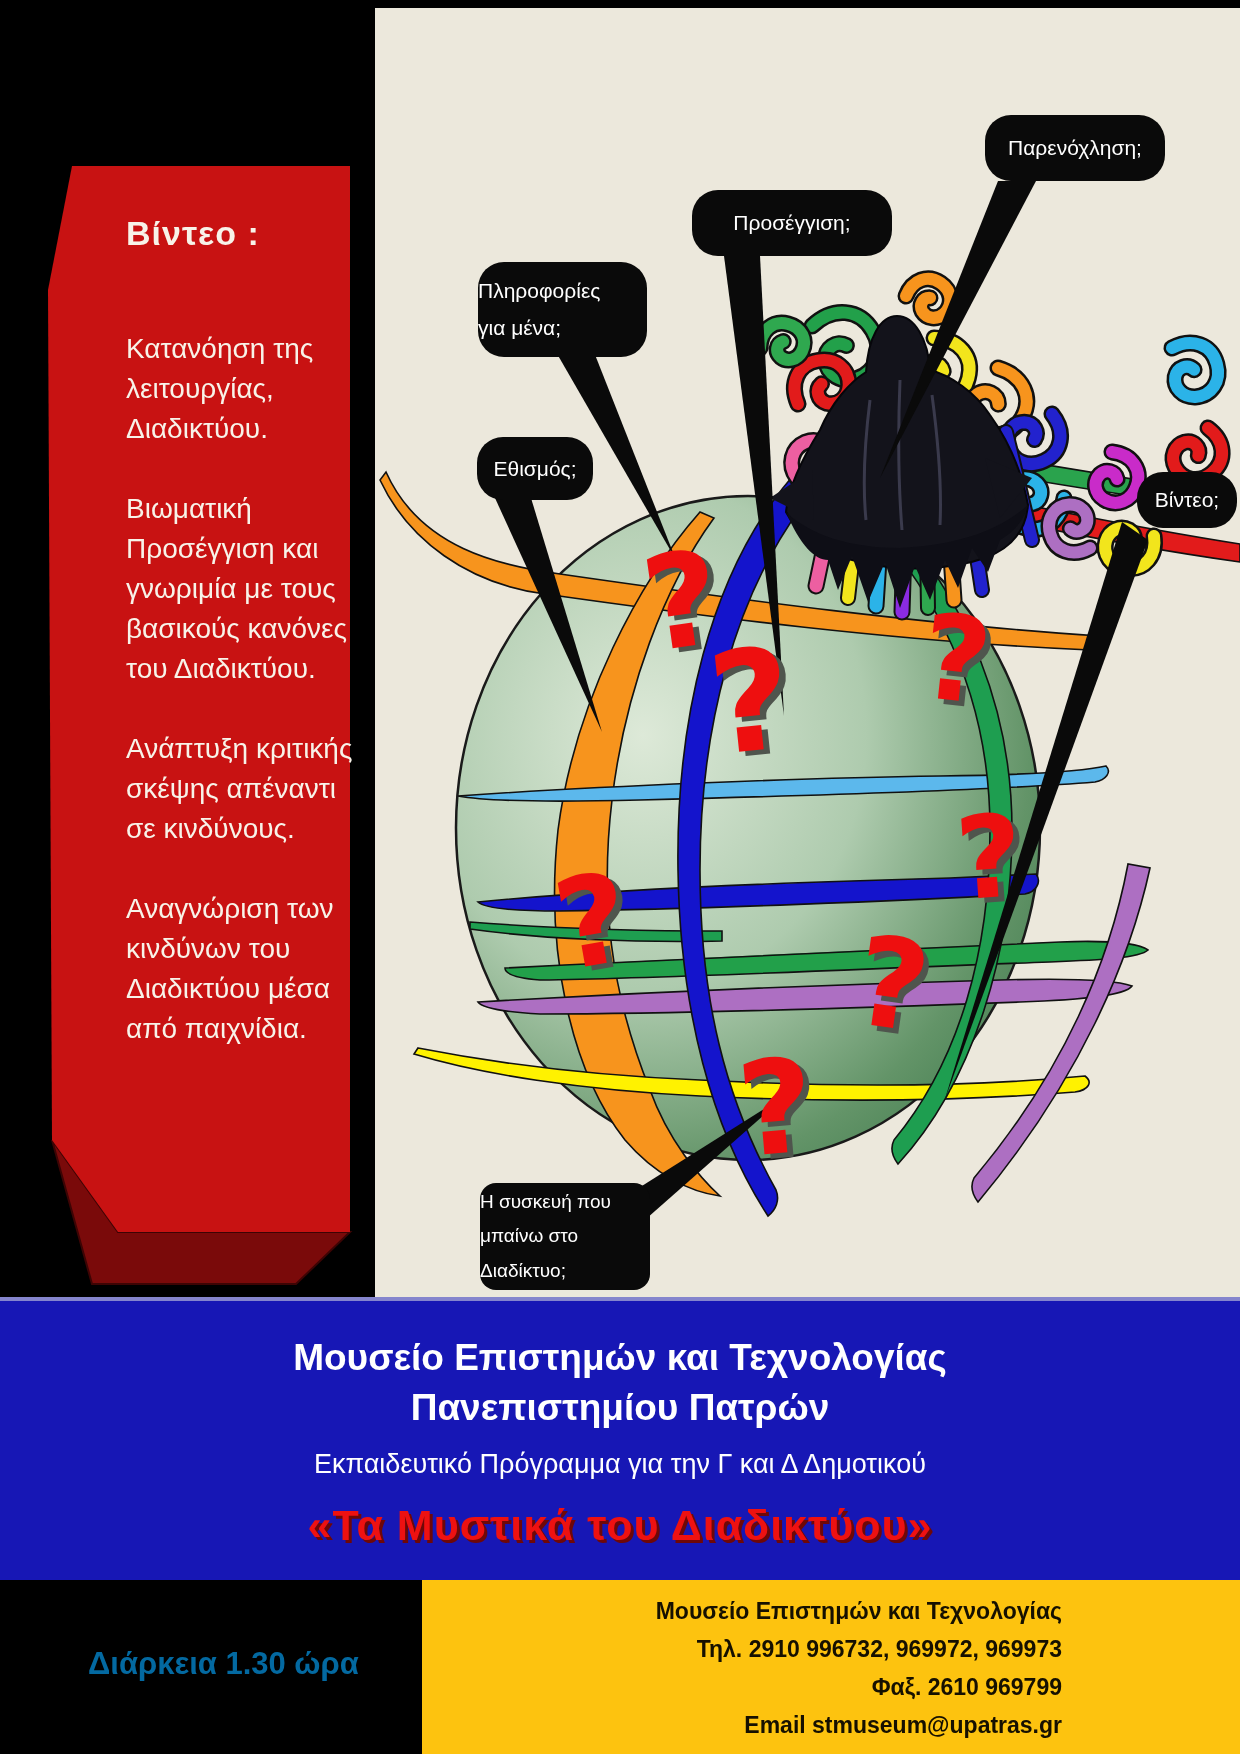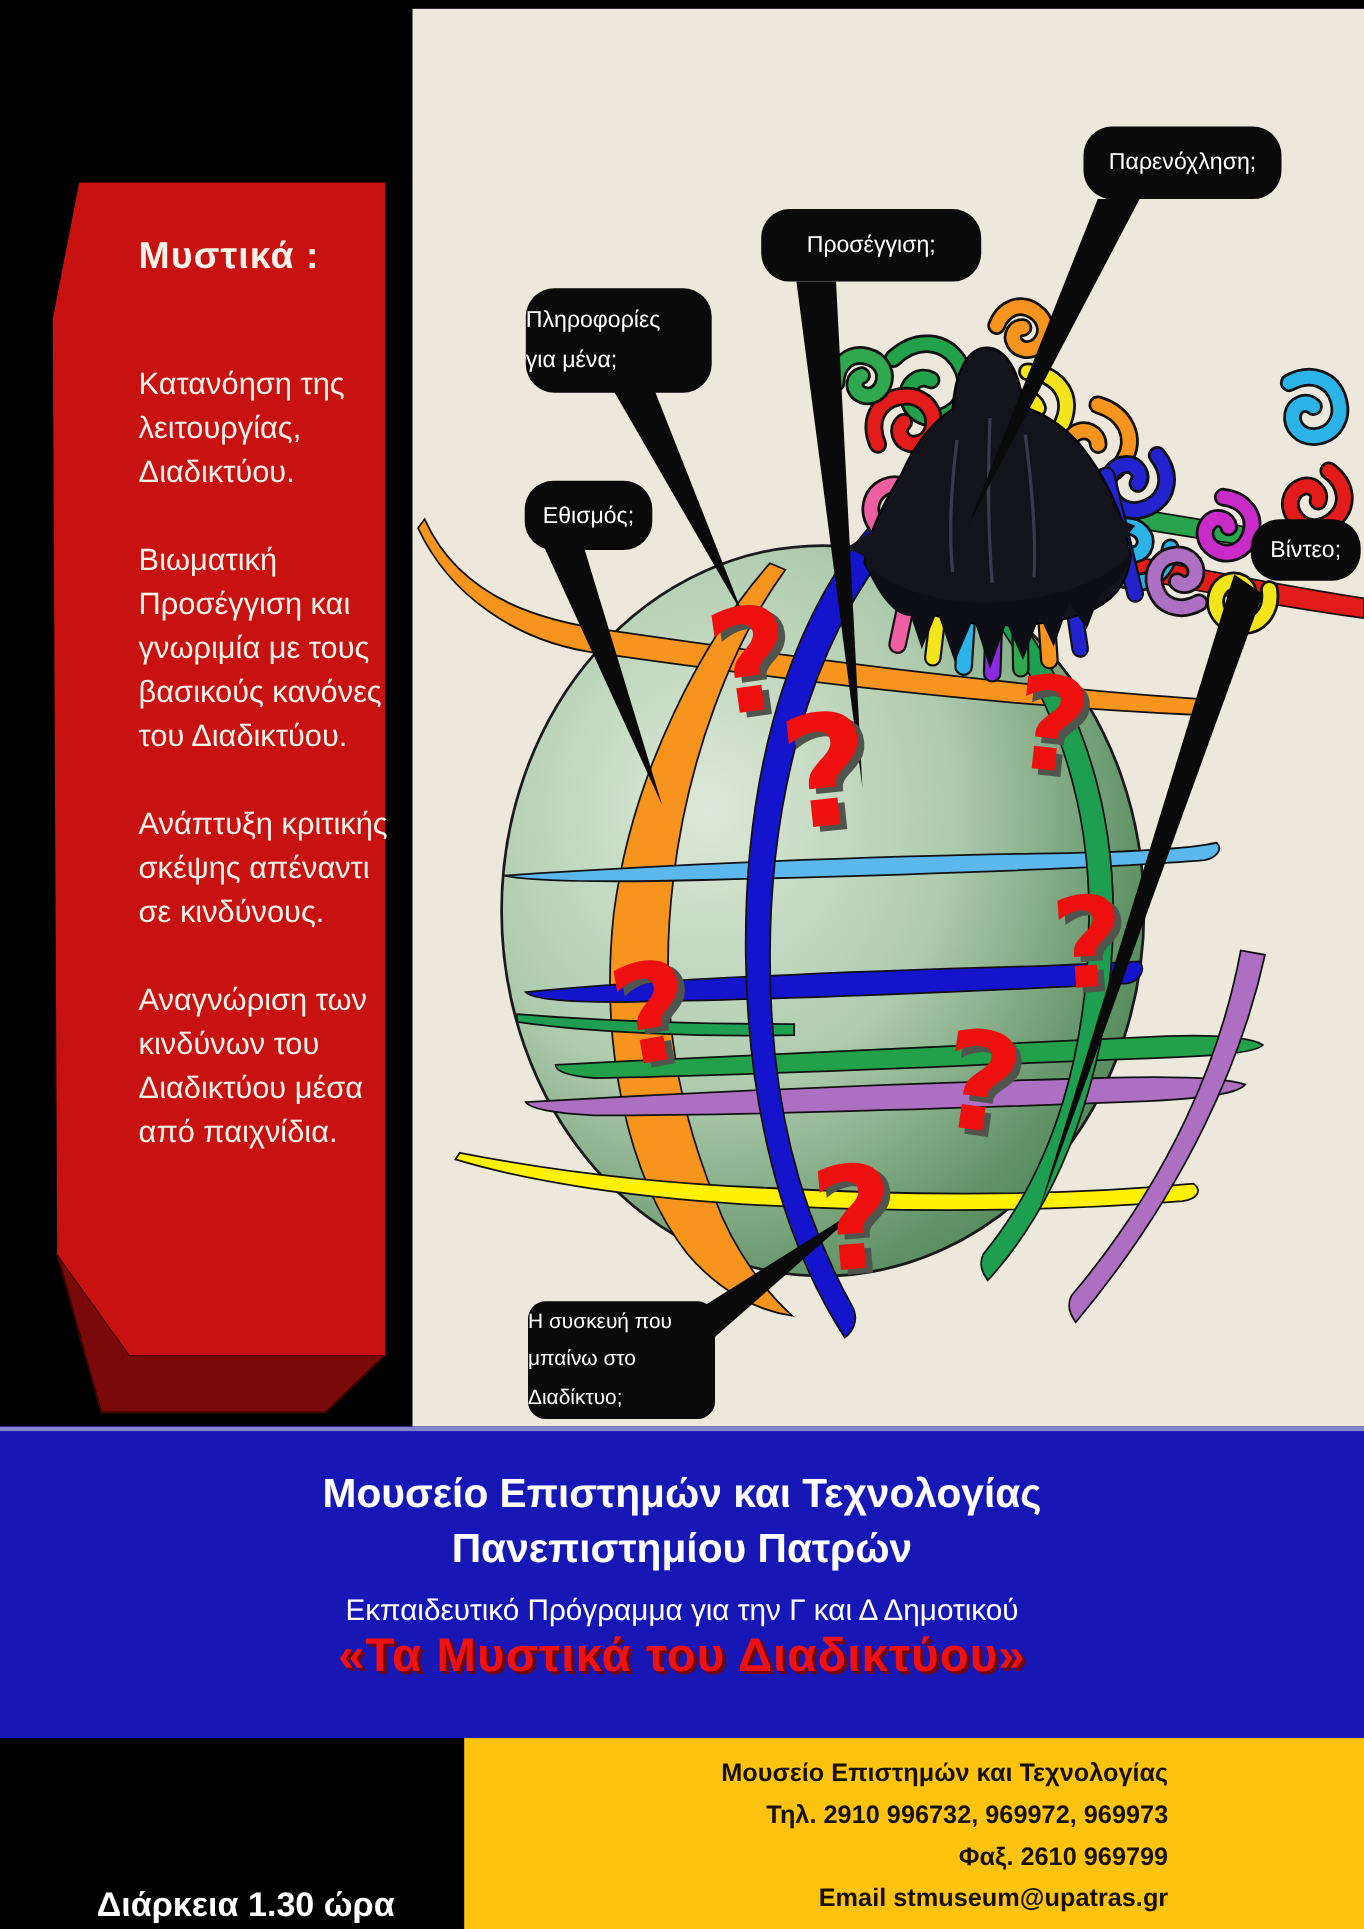--- a/index.html
+++ b/index.html
@@ -20,28 +20,28 @@
        font-size:21px;line-height:1.1;white-space:pre-line;z-index:5;margin-left:20px;}
   .bub.left{justify-content:flex-start;text-align:left;line-height:1.75;}
   .bub.small{font-size:19px;line-height:1.8;border-radius:16px;}
 
   
   .blueband{position:absolute;left:0;top:1297px;width:1240px;height:283px;background:#1717B5;
             border-top:4px solid #8585CD;box-sizing:border-box;color:#fff;text-align:center;}
   .blueband .t1{margin-top:32px;font-size:37px;font-weight:bold;line-height:50px;}
   .blueband .t2{font-size:37px;font-weight:bold;line-height:50px;}
   .blueband .sub{margin-top:14px;font-size:27px;line-height:34px;font-weight:normal;}
-  .blueband .prog{font-size:43px;font-weight:bold;color:#EE1111;
+  .blueband .prog{margin-top:20px;font-size:43px;font-weight:bold;color:#EE1111;
                   text-shadow:3px 3px 0 #6e0808;letter-spacing:1px;}
 
   
   .goldband{position:absolute;left:422px;top:1580px;width:818px;height:174px;background:#FDC30F;
             color:#161000;text-align:right;box-sizing:border-box;padding:12px 178px 0 0;}
   .goldband div{font-size:23px;font-weight:bold;line-height:38px;}
-  .duration{position:absolute;left:88px;top:1714px;color:#ffffff;font-size:31px;font-weight:bold;}
+  .duration{position:absolute;left:88px;top:1646px;color:#0369a1;font-size:31px;font-weight:bold;}
 </style>
 </head>
 <body>
 
 <div class="poster">
 
   <div class="cream"></div>
 
   <svg class="art" viewBox="0 0 1240 1297">
     <defs>
@@ -161,21 +161,21 @@
         <text x="998" y="902" font-size="114" fill="#4f554d" transform="rotate(-4 992 897)">?</text>
         <text x="992" y="897" font-size="114" fill="#EE0F0F" transform="rotate(-4 992 897)">?</text>
         <text x="892" y="1032" font-size="124" fill="#4f554d" transform="rotate(8 886 1027)">?</text>
         <text x="886" y="1027" font-size="124" fill="#EE0F0F" transform="rotate(8 886 1027)">?</text>
         <text x="786" y="1158" font-size="130" fill="#4f554d" transform="rotate(-5 780 1153)">?</text>
         <text x="780" y="1153" font-size="130" fill="#EE0F0F" transform="rotate(-5 780 1153)">?</text>
       </g>
   </svg>
 
   <div class="goals">
-    <h3>Μυστικά :</h3>
+    <h3>Βίντεο :</h3>
     <p>Κατανόηση της λειτουργίας, Διαδικτύου.</p>
     <p>Βιωματική Προσέγγιση και γνωριμία με τους βασικούς κανόνες του Διαδικτύου.</p>
     <p>Ανάπτυξη κριτικής σκέψης απέναντι σε κινδύνους.</p>
     <p>Αναγνώριση των  κινδύνων του Διαδικτύου μέσα από παιχνίδια.</p>
   </div>
 
   <div class="bub" style="left:965px;top:115px;width:180px;height:66px;">Παρενόχληση;</div>
   <div class="bub" style="left:672px;top:190px;width:200px;height:66px;">Προσέγγιση;</div>
   <div class="bub left" style="left:458px;top:262px;width:169px;height:95px;">Πληροφορίες
 για μένα;</div>

